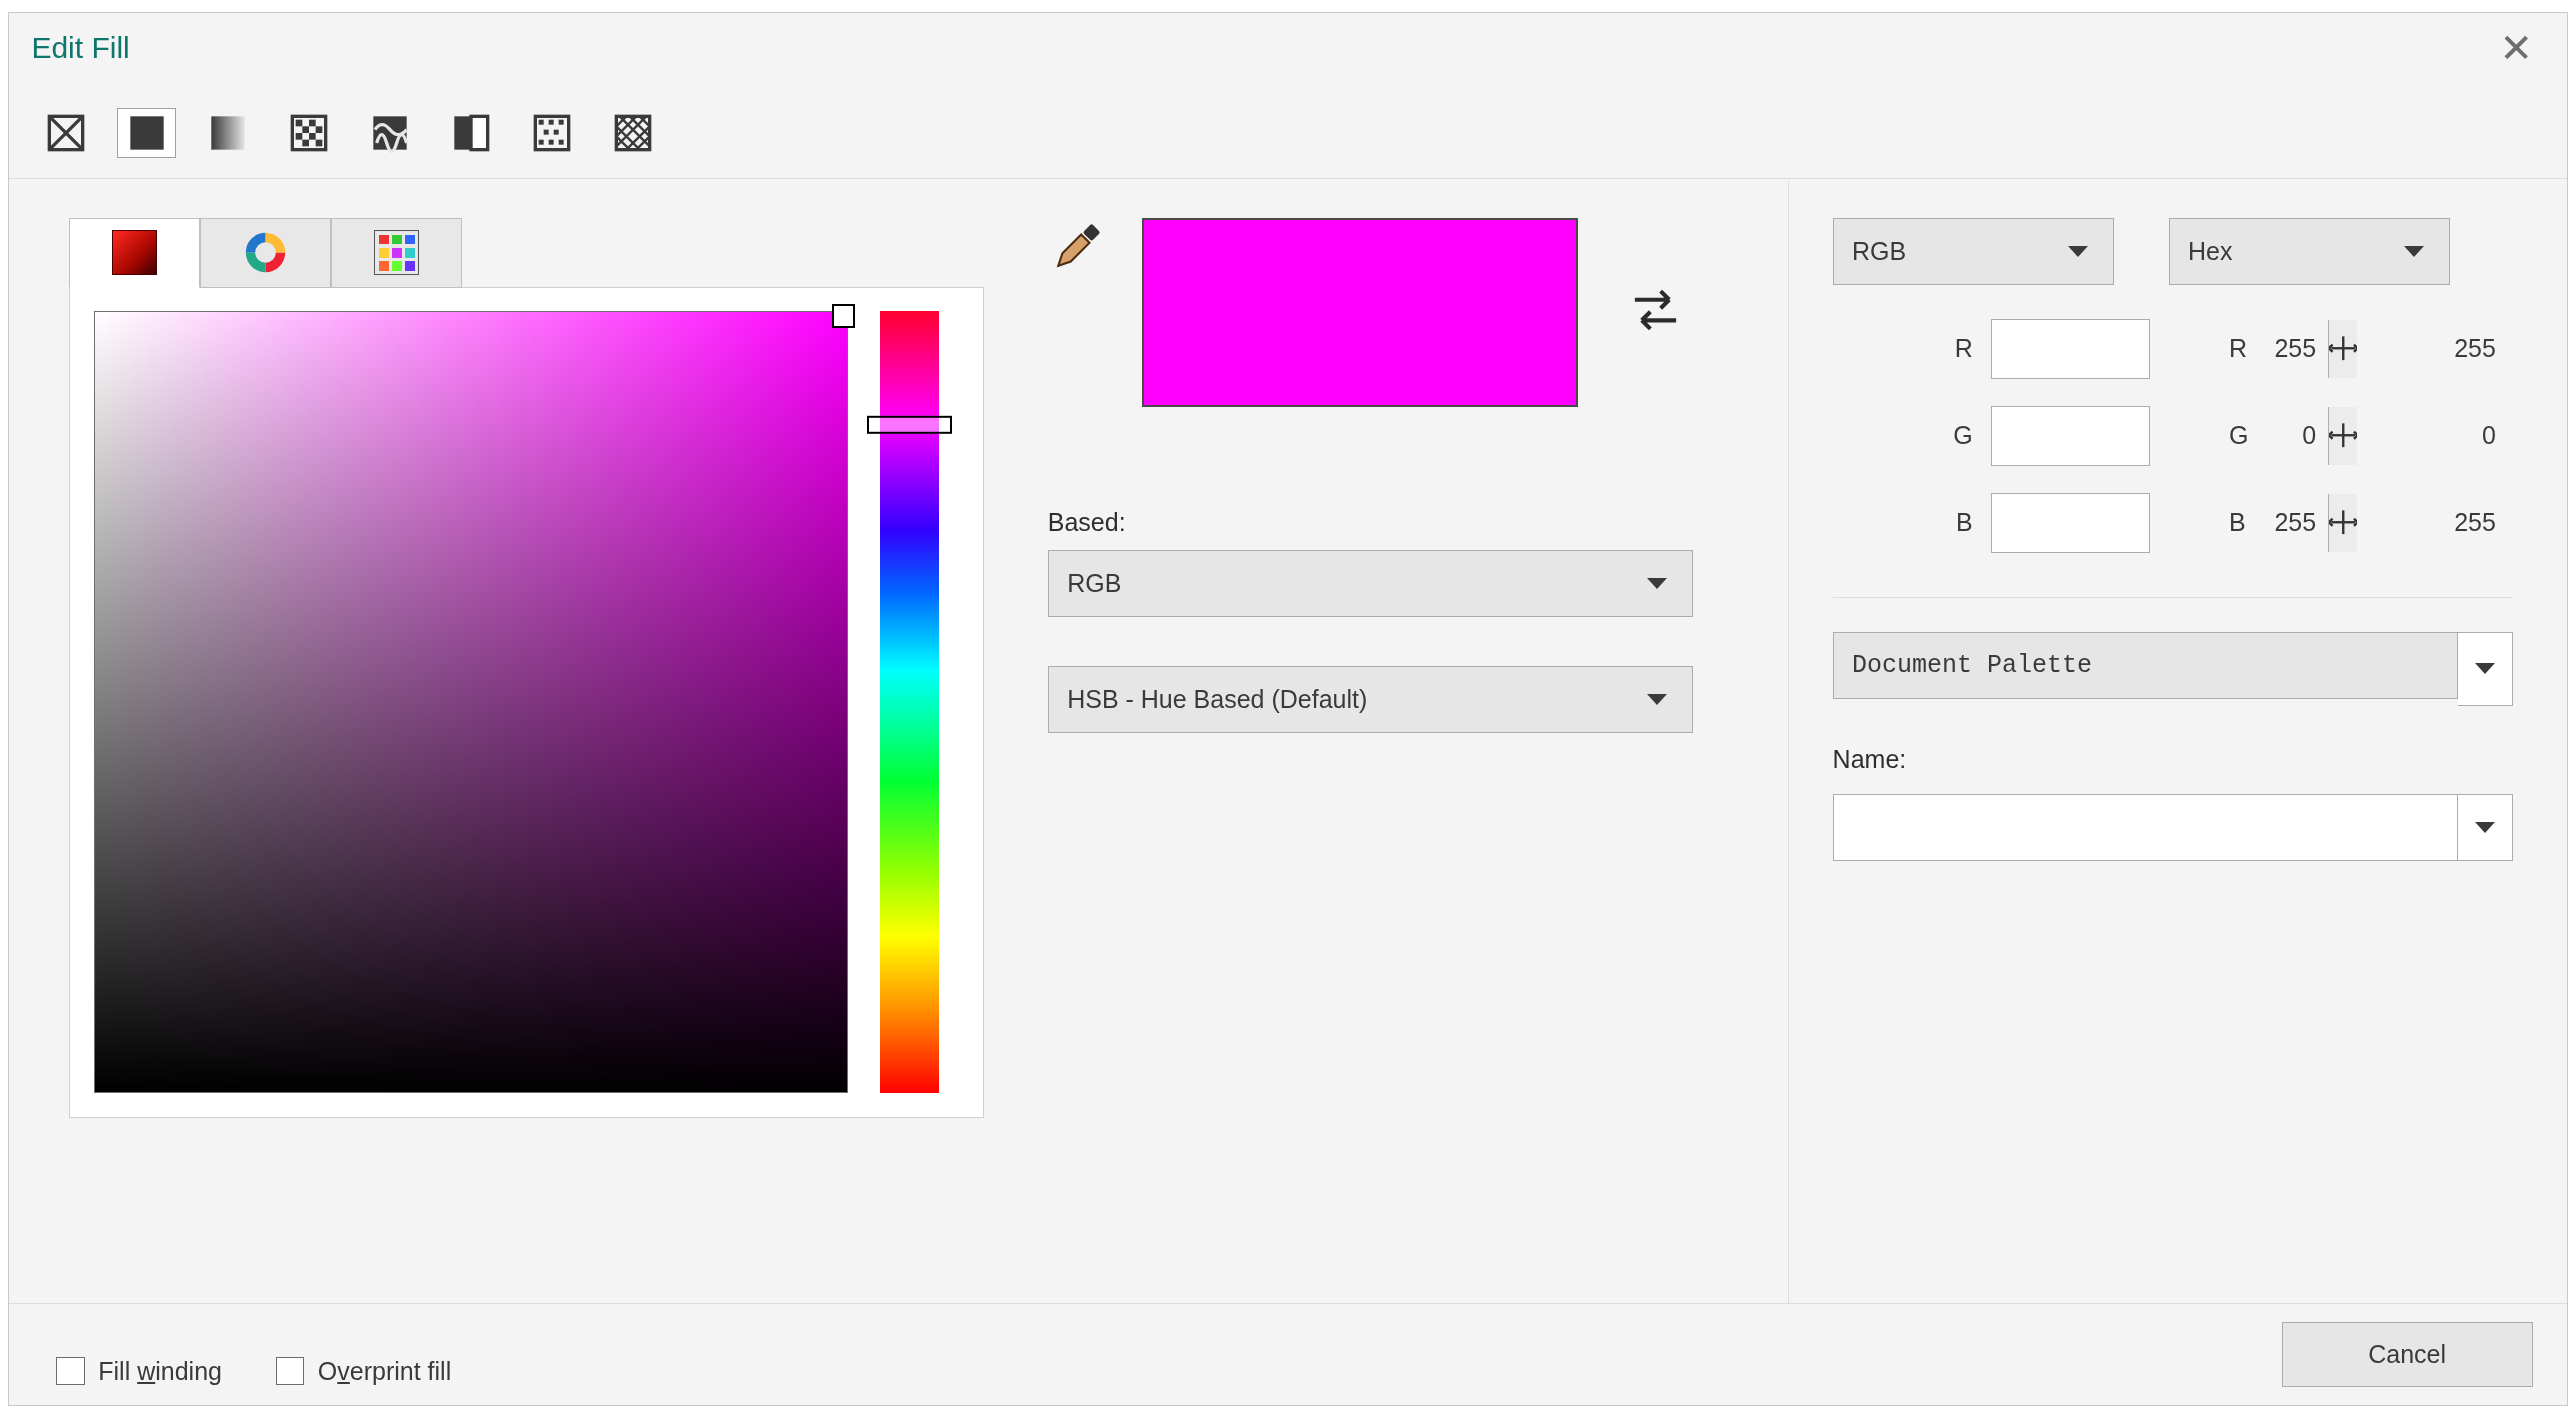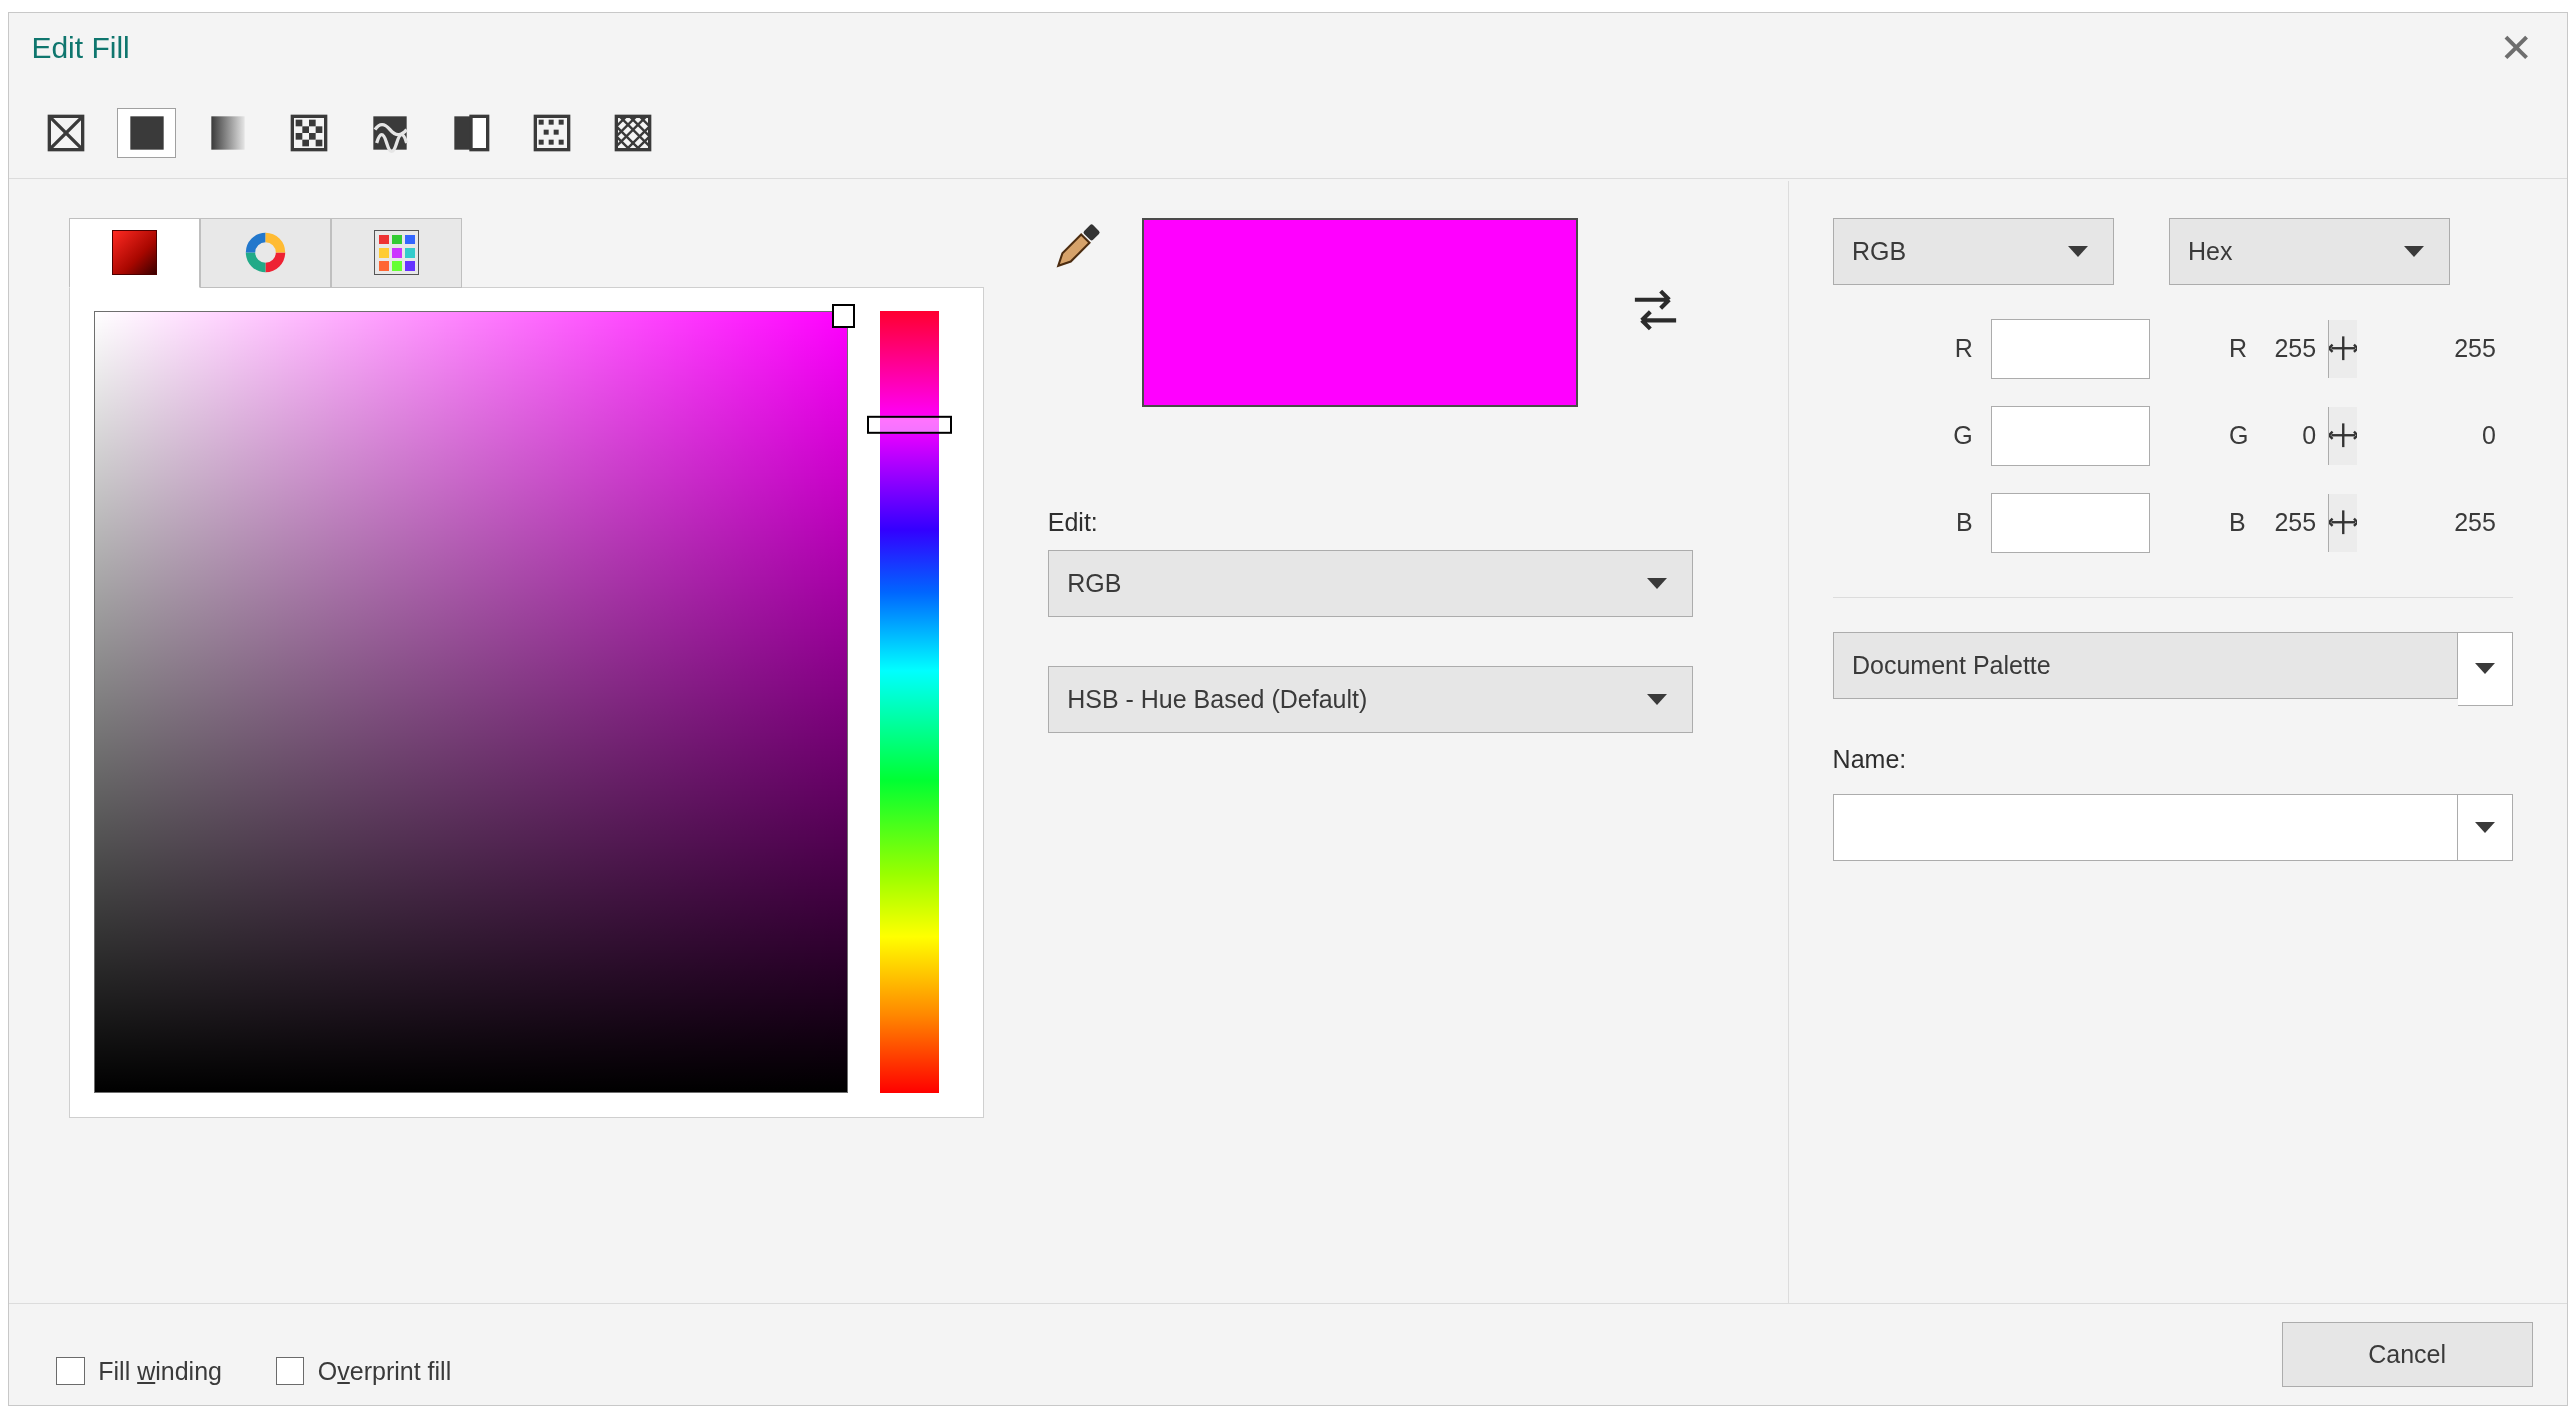--- a/index.html
+++ b/index.html
@@ -242,21 +242,21 @@
     column-gap: 45px;
     row-gap: 27px;
     align-items: center;
   }
   .two-col .c-label { text-align: center; }
   .two-col .c-val   { text-align: right; padding-right: 6.7px; }
 
   .hr-split { border-top: 0.8px solid var(--border-light); margin: 44px 0 34px; }
 
   .palette-combo {
-    display: flex; height: 74px;
+    display: flex; height: 74px; font-family: Liberation Mono, monospace;
   }
   .palette-combo .combo { flex: 1; }
   .palette-combo .split-btn {
     width: 55px;
     border: 0.8px solid #acacac; border-left: none;
     background: #fff;
     display: flex; align-items: center; justify-content: center;
   }
 
   .name-combo { margin-top: 20px; display: flex; height: 67px; }
@@ -435,21 +435,21 @@
         <div class="preview" style="background:#ff00ff"></div>
         <div class="swap-ico">
           <svg viewBox="0 0 32 28" fill="none" stroke="#2b2b2b" stroke-width="2.4">
             <path d="M4 8 H24 M24 8 L19 3 M24 8 L19 13"></path>
             <path d="M28 20 H8 M8 20 L13 15 M8 20 L13 25"></path>
           </svg>
         </div>
       </div>
 
       <div class="field-block">
-        <label class="block">Edit:</label>
+        <label class="block">Based:</label>
         <div class="combo wide">
           <span>RGB</span>
           <span class="caret"></span>
         </div>
       </div>
 
       <div class="field-block">
         <div class="combo wide">
           <span>HSB - Hue Based (Default)</span>
           <span class="caret"></span>

